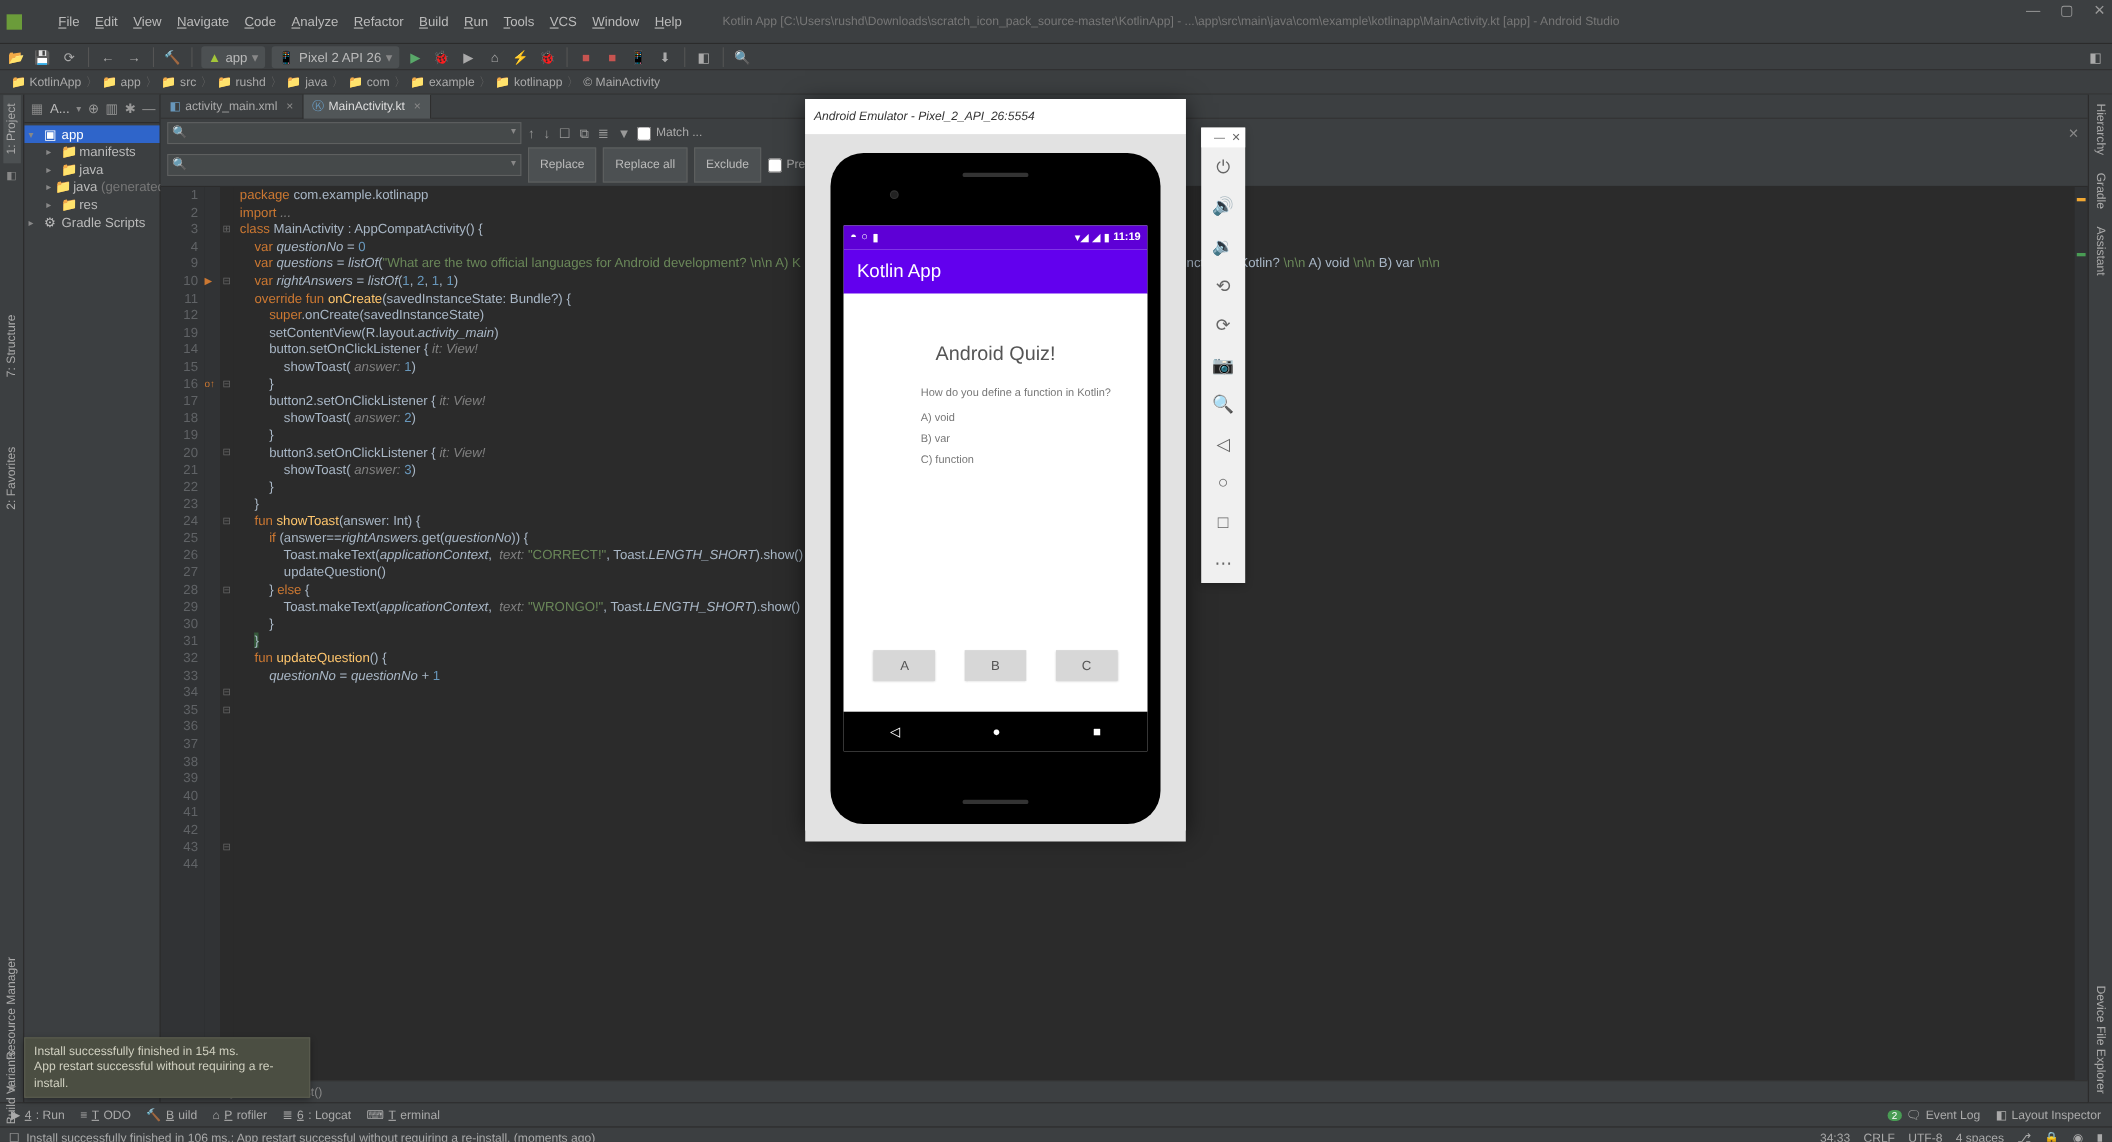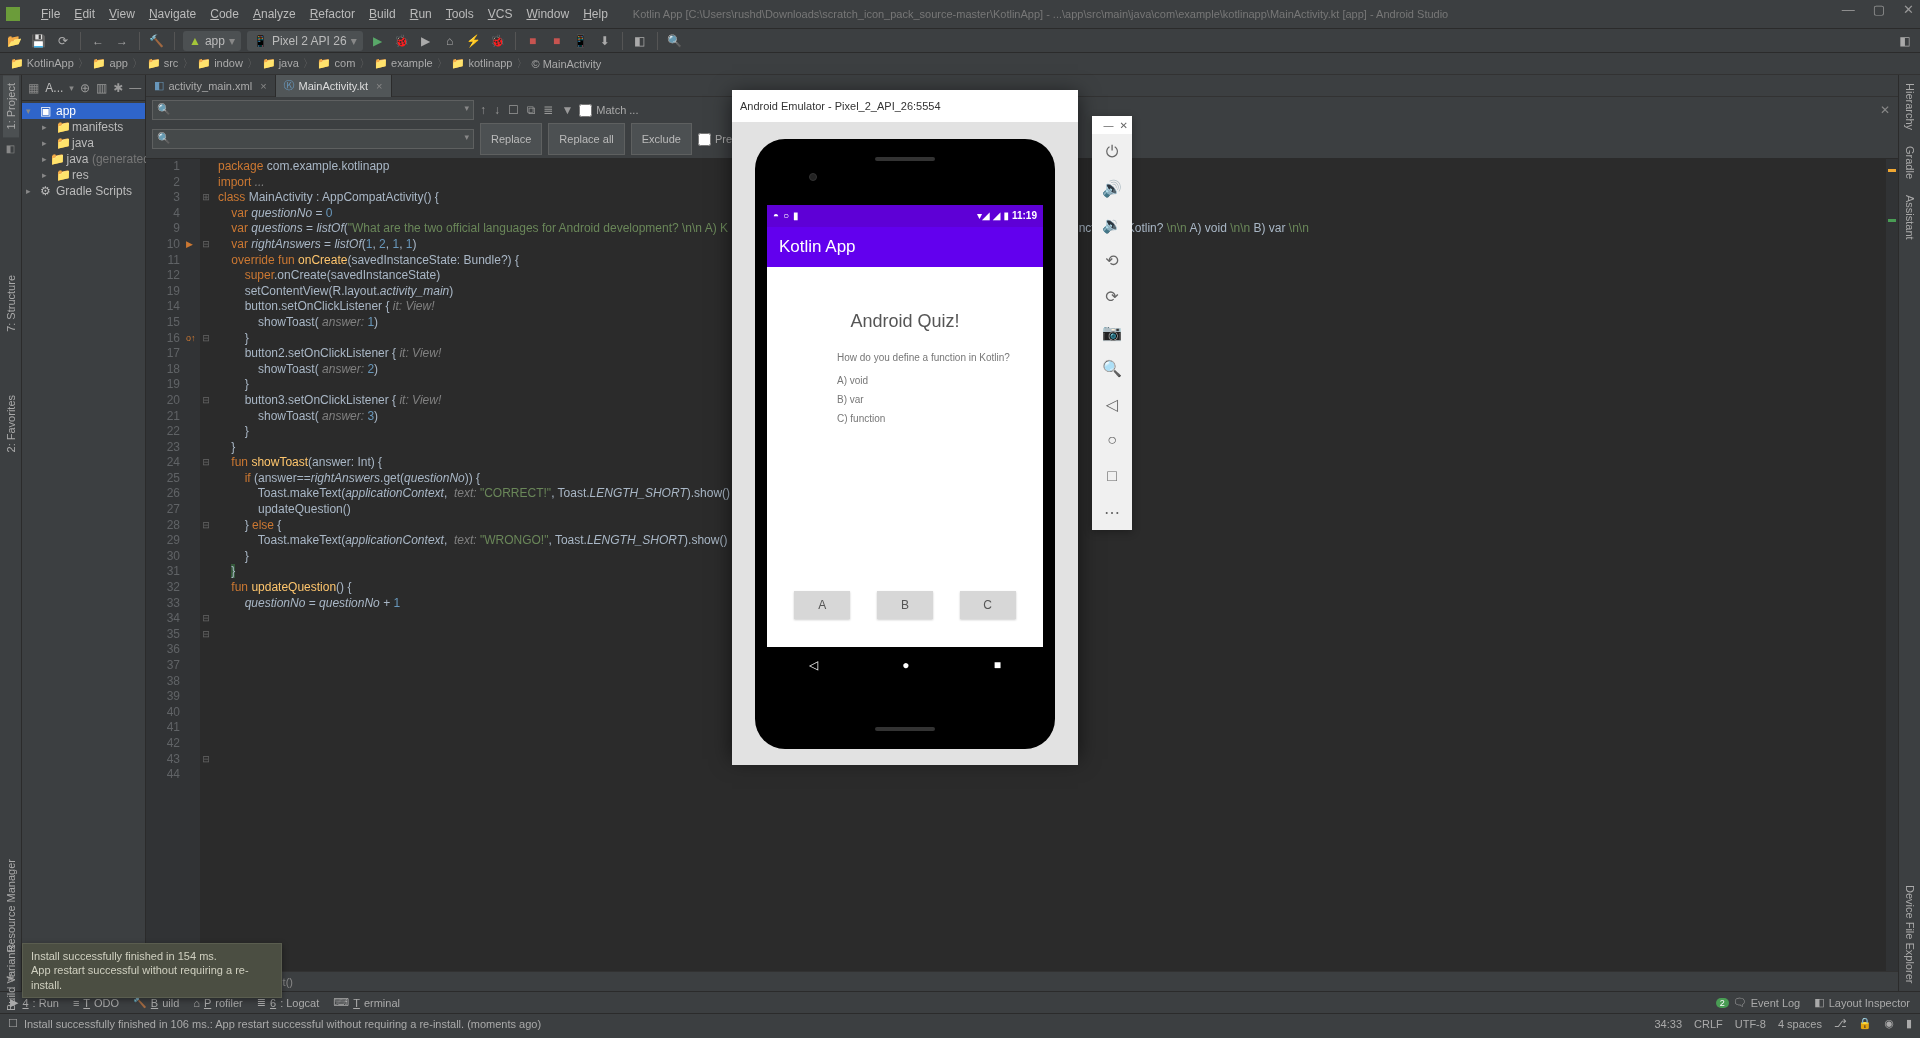--- a/index.html
+++ b/index.html
@@ -1,21 +1,21 @@
 <!DOCTYPE html>
 <html><head>
 <meta charset="utf-8">
 <style>
 * { margin: 0; padding: 0; box-sizing: border-box; font-family: "Segoe UI", Arial, sans-serif; }
 body { background: #3c3f41; color: #bbbbbb; font-size: 12px; overflow: hidden; width: 1920px; height: 1038px; position: relative; }
 .titlebar-controls { position: absolute; right: 6px; top: 2px; display: flex; gap: 18px; color: #999; }
 .titlebar-controls span { cursor: pointer; font-size: 13px; }
 
 
-.menubar { height: 29px; display: flex; align-items: center; background: #3c3f41; padding-left: 6px; gap: 8px; border-bottom: 1px solid #2b2b2b; position: relative; }
+.menubar { height: 40px; display: flex; align-items: center; background: #3c3f41; padding-left: 6px; gap: 20px; border-bottom: 1px solid #2b2b2b; position: relative; }
 .menubar .logo { width: 14px; height: 14px; background: #6b9c3a; margin-right: 6px; }
 .menubar .mitem { padding: 2px 7px; color: #bbbbbb; cursor: pointer; font-size: 12px; }
 .menubar .mitem u { text-decoration: underline; }
 .menubar .tail { color: #777; font-size: 11px; margin-left: 10px; }
 
 
 .toolbar { height: 24px; background: #3c3f41; display: flex; align-items: center; border-bottom: 1px solid #2b2b2b; padding: 0 6px; gap: 6px; }
 .toolbar .tb-btn { width: 18px; height: 18px; color: #aaa; display: flex; align-items: center; justify-content: center; font-size: 12px; cursor: pointer; }
 .toolbar .sep { width: 1px; height: 18px; background: #555; margin: 0 2px; }
 .toolbar .run-config { display: flex; align-items: center; gap: 4px; background: #4c5052; padding: 1px 6px; border-radius: 3px; height: 20px; }
@@ -92,21 +92,21 @@
 .statusbar .right { margin-left: auto; display: flex; gap: 12px; align-items: center; }
 
 
 .edit-crumb { height: 20px; background: #3c3f41; border-top: 1px solid #323232; display: flex; align-items: center; padding: 0 10px; font-size: 11px; color: #888; gap: 4px; }
 
 
 .balloon { position: absolute; left: 22px; bottom: 40px; background: #4b4e42; color: #d0d0c0; border: 1px solid #5a5d4f; padding: 5px 8px; font-size: 11px; max-width: 260px; line-height: 1.3; box-shadow: 0 2px 6px rgba(0,0,0,.4); }
 
 
 .emulator { position: absolute; left: 732px; top: 90px; width: 346px; height: 665px; background: #f0f0f0; box-shadow: 0 4px 20px rgba(0,0,0,.6); }
-.emu-title { height: 22px; background: #fff; display: flex; align-items: center; padding: 16px 8px; font-size: 11px; color: #333; }
+.emu-title { height: 22px; background: #fff; display: flex; align-items: center; padding: 16px 8px; font-size: 11px; color: #333; font-style: italic; }
 .emu-body { height: calc(100% - 22px); background: #e2e2e2; display: flex; align-items: center; justify-content: center; }
 .phone-frame { width: 300px; height: 610px; background: #000; border-radius: 30px; padding: 12px; position: relative; }
 .phone-speaker { position: absolute; top: 18px; left: 50%; transform: translateX(-50%); width: 60px; height: 4px; background: #333; border-radius: 2px; }
 .phone-cam { position: absolute; top: 34px; left: 54px; width: 8px; height: 8px; background: #222; border-radius: 50%; border: 1px solid #333; }
 .phone-screen { position: absolute; top: 66px; left: 12px; right: 12px; bottom: 66px; background: #fff; display: flex; flex-direction: column; }
 .android-status { height: 22px; background: #5e00d6; display: flex; align-items: center; padding: 0 6px; color: #fff; font-size: 10px; justify-content: space-between; }
 .android-status .l { display: flex; gap: 4px; }
 .android-status .r { display: flex; gap: 3px; align-items: center; }
 .app-bar { height: 40px; background: #6200EE; color: #fff; display: flex; align-items: center; padding: 0 12px; font-size: 17px; font-weight: 500; }
 .app-content { flex: 1; background: #fff; padding: 14px 14px; color: #666; display: flex; flex-direction: column; }
@@ -191,21 +191,21 @@
 </div>
 
 <div class="navbar">
   <div id="crumbs" style="display: inline-flex; align-items: center;">
       <span class="crumb">📁 KotlinApp</span>
       <span class="sep">〉</span>
       <span class="crumb">📁 app</span>
       <span class="sep">〉</span>
       <span class="crumb">📁 src</span>
       <span class="sep">〉</span>
-      <span class="crumb">📁 indow</span>
+      <span class="crumb">📁 rushd</span>
       <span class="sep">〉</span>
       <span class="crumb">📁 java</span>
       <span class="sep">〉</span>
       <span class="crumb">📁 com</span>
       <span class="sep">〉</span>
       <span class="crumb">📁 example</span>
       <span class="sep">〉</span>
       <span class="crumb">📁 kotlinapp</span>
       <span class="sep">〉</span>
       <span class="crumb">© MainActivity</span>

